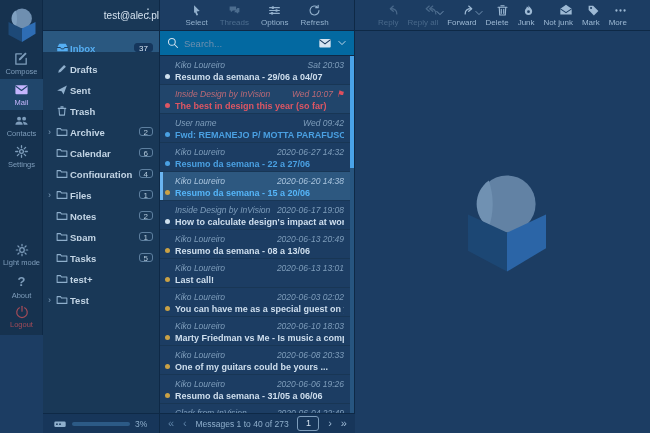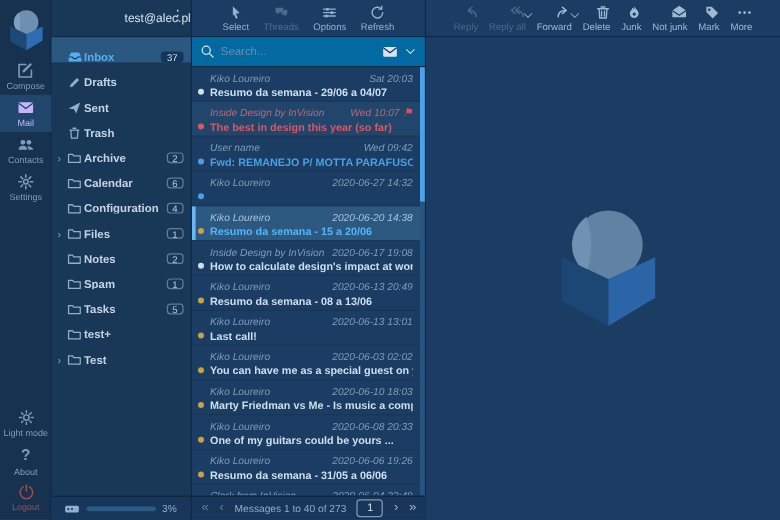--- a/index.html
+++ b/index.html
@@ -1,21 +1,21 @@
 <!DOCTYPE html>
 <html><head>
 <meta charset="utf-8">
 <style>
   * { margin:0; padding:0; box-sizing:border-box; }
   html,body { width:650px; height:433px; overflow:hidden; }
   body { font-family:"Liberation Sans", sans-serif; background:#1c3d63; color:#d6e4f1; position:relative; }
   .app { position:absolute; inset:0; }
 
   
-  .taskbar { position:absolute; left:0; top:0; width:43px; height:433px; background:#16324f; border-right:1px solid #0e2946; }
+  .taskbar { position:absolute; left:0; top:0; width:43px; height:335px; background:#16324f; border-right:1px solid #0e2946; }
   .logo { width:43px; height:48px; display:flex; align-items:center; justify-content:center; cursor:pointer; }
   .task-item { width:43px; height:31px; display:flex; flex-direction:column; align-items:center; justify-content:center; color:#7fa; color:#7e9dbb; cursor:pointer; }
   .task-item .tlabel { font-size:7.5px; margin-top:1px; }
   .task-item.selected { background:#20466b; color:#c4b5fd; }
   .task-bottom { position:absolute; bottom:3px; left:0; width:43px; }
   .task-item.logout { color:#a34b58; }
   .svg-icon { display:block; }
 
   
   .folders { position:absolute; left:43px; top:0; width:117px; height:433px; background:#193857; border-right:1px solid #0e2946; }
@@ -387,20 +387,23 @@
           <div class="line2">
             <span>Fwd: REMANEJO P/ MOTTA PARAFUSOS</span>
           </div>
         </div>
         <div class="msg blue">
           <span class="dot blue"></span>
           <div class="line1">
             <span>Kiko Loureiro</span>
             <span>2020-06-27 14:32</span>
           </div>
+          <div class="line2">
+            <span>Resumo da semana - 22 a 27/06</span>
+          </div>
         </div>
         <div class="msg selected">
           <span class="dot yellow"></span>
           <div class="line1">
             <span>Kiko Loureiro</span>
             <span>2020-06-20 14:38</span>
           </div>
           <div class="line2">
             <span>Resumo da semana - 15 a 20/06</span>
           </div>

